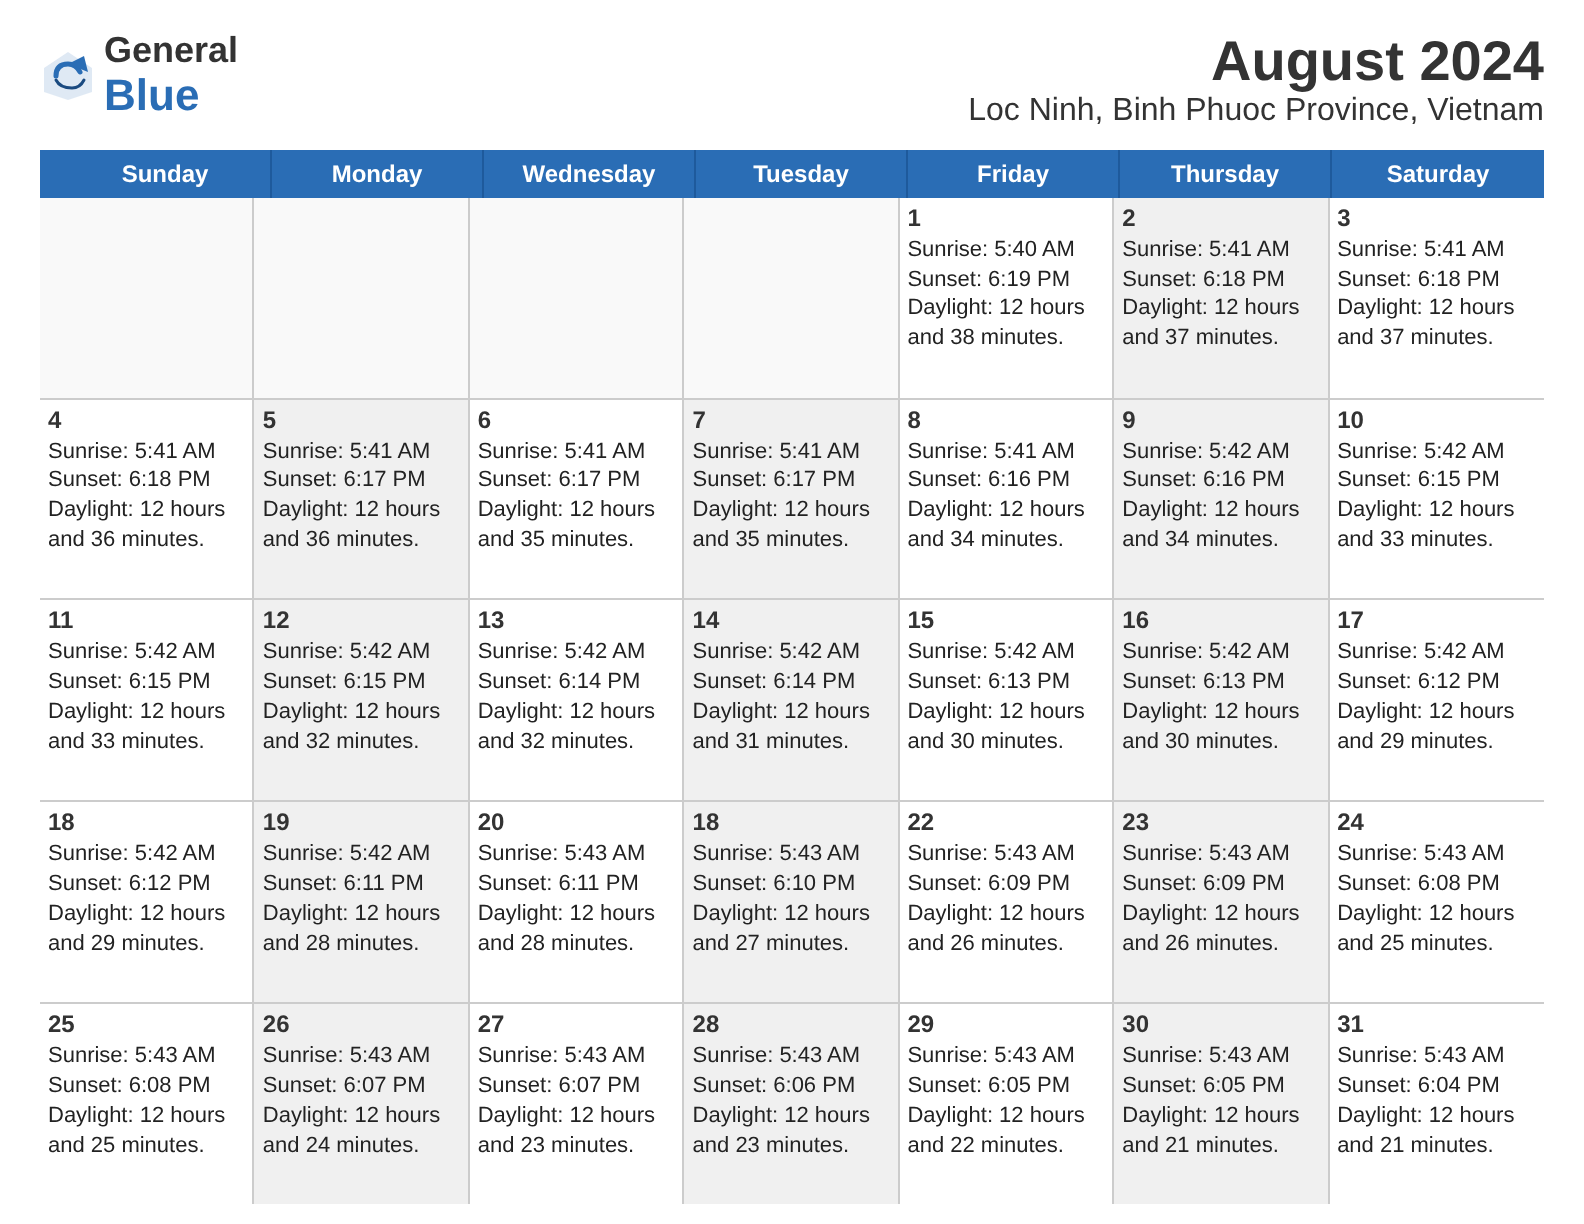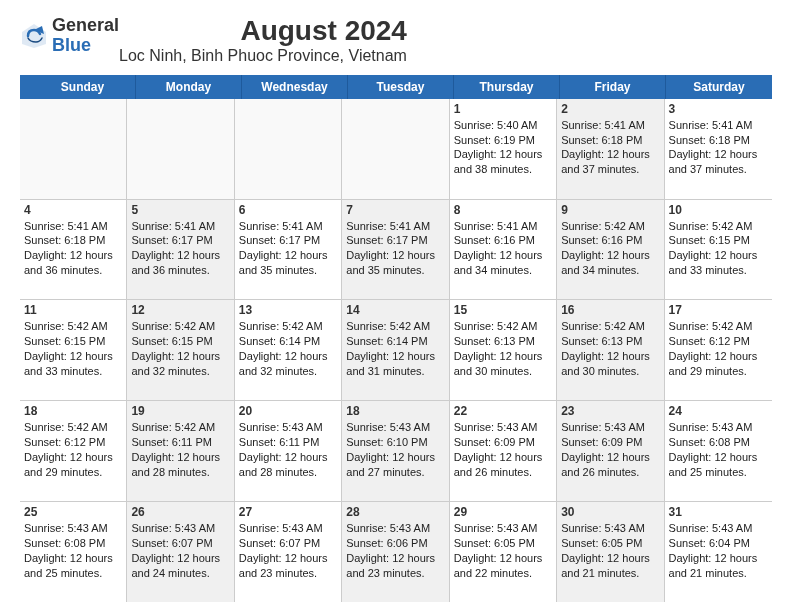--- a/index.html
+++ b/index.html
@@ -12,40 +12,40 @@
     }
     .page {
       width: 792px;
       height: 612px;
       padding: 16px 20px 10px 20px;
       display: flex;
       flex-direction: column;
     }
     .header {
       display: flex;
-      justify-content: flex-start;
+      justify-content: space-between;
       align-items: flex-start;
       margin-bottom: 10px;
     }
     .logo {
       display: flex;
       align-items: center;
     }
     .logo-text {
       display: flex;
       flex-direction: column;
       line-height: 1.1;
     }
     .logo-general {
       font-size: 18px;
       font-weight: bold;
       color: #333;
     }
     .logo-blue {
-      font-size: 18px;
+      font-size: 22px;
       font-weight: bold;
       color: #2a6db5;
     }
     .logo-icon {
       width: 28px;
       height: 28px;
       margin-right: 4px;
     }
     .title-block {
       text-align: right;
@@ -138,22 +138,22 @@
       <div class="location">Loc Ninh, Binh Phuoc Province, Vietnam</div>
     </div>
   </div>
 
   <div class="calendar">
     <div class="cal-header">
       <div class="cal-header-cell">Sunday</div>
       <div class="cal-header-cell">Monday</div>
       <div class="cal-header-cell">Wednesday</div>
       <div class="cal-header-cell">Tuesday</div>
+      <div class="cal-header-cell">Friday</div>
       <div class="cal-header-cell">Thursday</div>
-      <div class="cal-header-cell">Friday</div>
       <div class="cal-header-cell">Saturday</div>
     </div>
     <div class="cal-body" id="cal-body">
     <div class="cal-row">
           <div class="cal-cell empty"></div>
           <div class="cal-cell empty"></div>
           <div class="cal-cell empty"></div>
           <div class="cal-cell empty"></div>
           <div class="cal-cell">
             <span class="day-num">1</span>

